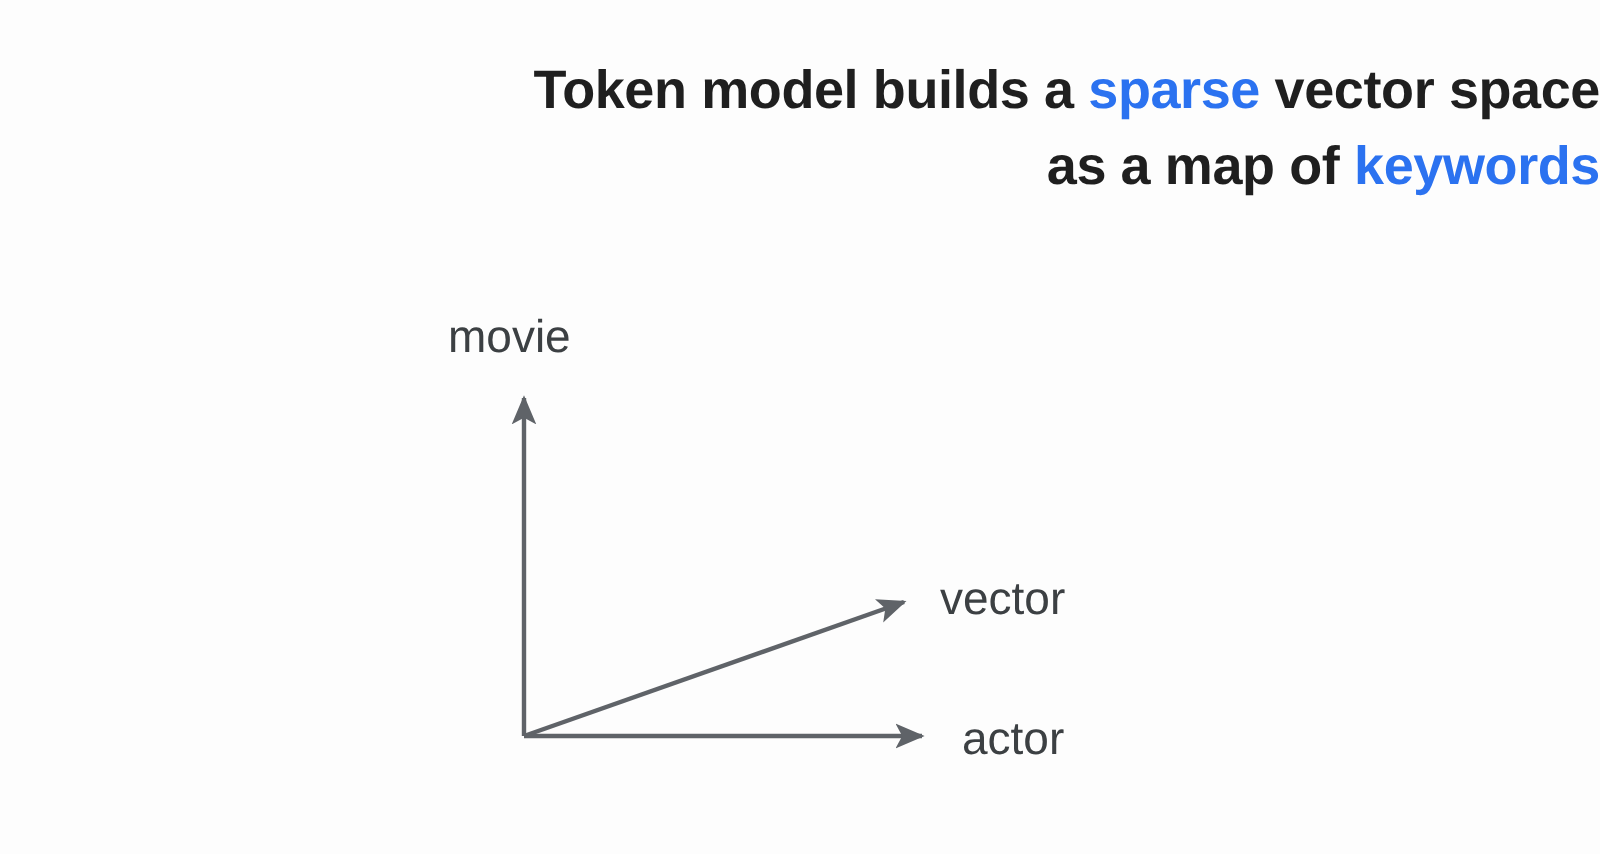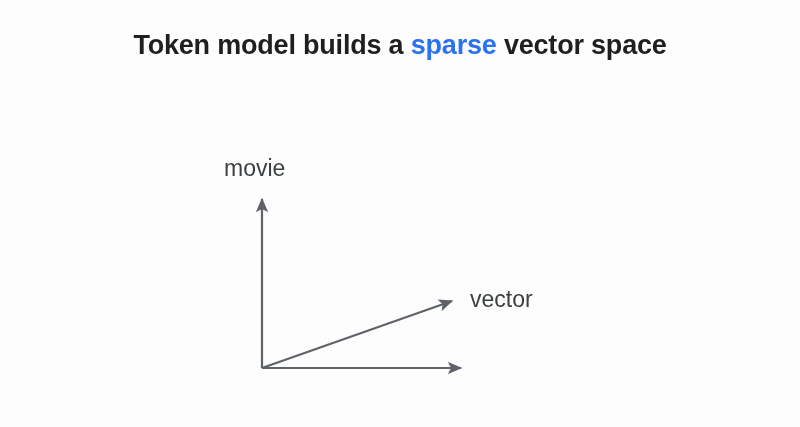--- a/index.html
+++ b/index.html
@@ -32,20 +32,21 @@
     text-align: center;
   }
   .title-line {
     font-family: "Liberation Sans", sans-serif;
     font-weight: bold;
     font-size: 27px;
     line-height: 38px;
     letter-spacing: -0.2px;
     color: #1f1f1f;
     white-space: nowrap;
+    text-align: right;
   }
   .title-line .accent {
     color: #2b72f0;
   }
   .title-line span {
     white-space: pre;
   }
 
   
   .diagram {
@@ -76,36 +77,38 @@
     top: 356px;
   }
 </style>
 </head>
 <body>
 
 <div id="slide">
 
   <div class="title-block">
     <div class="title-line"><span>Token model builds a </span><span class="accent">sparse</span><span> vector space</span></div>
+    <div class="title-line"><span>as a map of </span><span class="accent">keywords</span><span></span></div>
   </div>
 
   <div class="diagram">
 
     <svg width="800" height="427" viewBox="0 0 800 427" style="position:absolute;left:0;top:0;">
       <defs>
         <marker id="arrowhead" markerWidth="7" markerHeight="7" refX="6" refY="3.1" orient="auto" markerUnits="strokeWidth">
           <path d="M0,0.3 L6.6,3.1 L0,5.9 L1.5,3.1 Z" fill="#5f6368"></path>
         </marker>
       </defs>
 
       <line x1="262" y1="368" x2="262" y2="199" stroke="#5f6368" stroke-width="2.2" marker-end="url(#arrowhead)"></line>
 
       <line x1="262" y1="368" x2="452" y2="301" stroke="#5f6368" stroke-width="2.2" marker-end="url(#arrowhead)"></line>
 
       <line x1="262" y1="368" x2="461" y2="368" stroke="#5f6368" stroke-width="2.2" marker-end="url(#arrowhead)"></line>
     </svg>
 
     <div class="axis-label label-movie">movie</div>
     <div class="axis-label label-music">vector</div>
+    <div class="axis-label label-actor">actor</div>
 
   </div>
 
 </div>
 
 </body></html>

